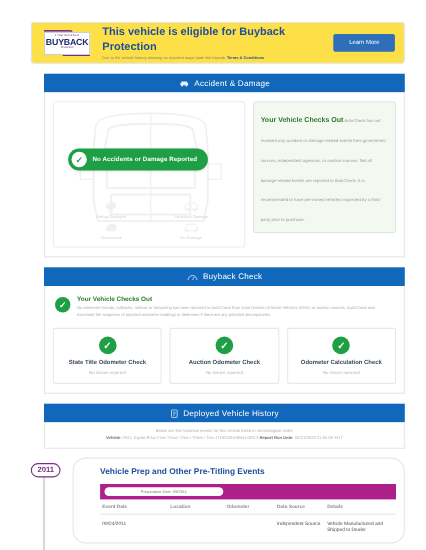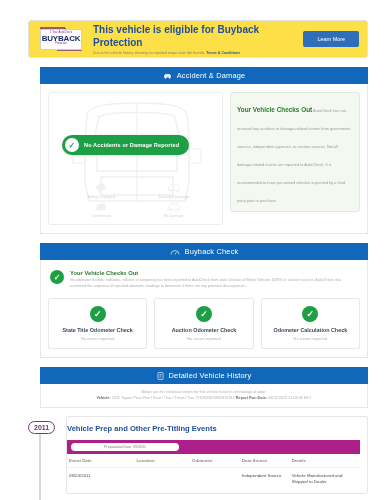--- a/index.html
+++ b/index.html
@@ -186,23 +186,23 @@
   }
   .year-line {
     position: absolute;
     left: 11px; top: 16px; bottom: -30px;
     width: 2px;
     background: #d8d8d8;
   }
   .event-card {
     flex: 1 1 auto;
     border: 1px solid #e6e6e6;
-    border-radius: 2px;
+    border-radius: 12px;
     background: #fff;
-    padding: 7px 7px 0 0;
+    padding: 7px 7px 0 24px;
     min-width: 0;
   }
   .event-title { font-size: 7.6px; color: #1f4e9c; font-weight: bold; }
   .prep-bar {
     margin-top: 7px;
     background: #ad2089;
     height: 14px;
     display: flex; align-items: center;
     padding-left: 4px;
   }
@@ -374,21 +374,21 @@
   </div>
 
   <div class="section">
     <div class="section-head">
       <span class="ico">
         <svg width="7" height="8" viewBox="0 0 12 14">
           <rect x="1.5" y="1" width="9" height="12" rx="1" stroke="#fff" stroke-width="1.2" fill="none"></rect>
           <path d="M4 4.5 L8 4.5 M4 7 L8 7 M4 9.5 L6.5 9.5" stroke="#fff" stroke-width="1"></path>
         </svg>
       </span>
-      <span>Detailed Vehicle History</span>
+      <span>Deployed Vehicle History</span>
     </div>
     <div class="section-body hist-body">
       <div class="hist-line1">Below are the historical events for this vehicle listed in chronological order.</div>
       <div class="hist-line2">
         <b>Vehicle:</b>
         <span>2011 Toyota Prius Five / Four / One / Three / Two JTDKN3DU8B1419313</span>
         <b>Report Run Date:</b>
         <span>04/21/2023 21:04:06 EDT</span>
       </div>
     </div>

